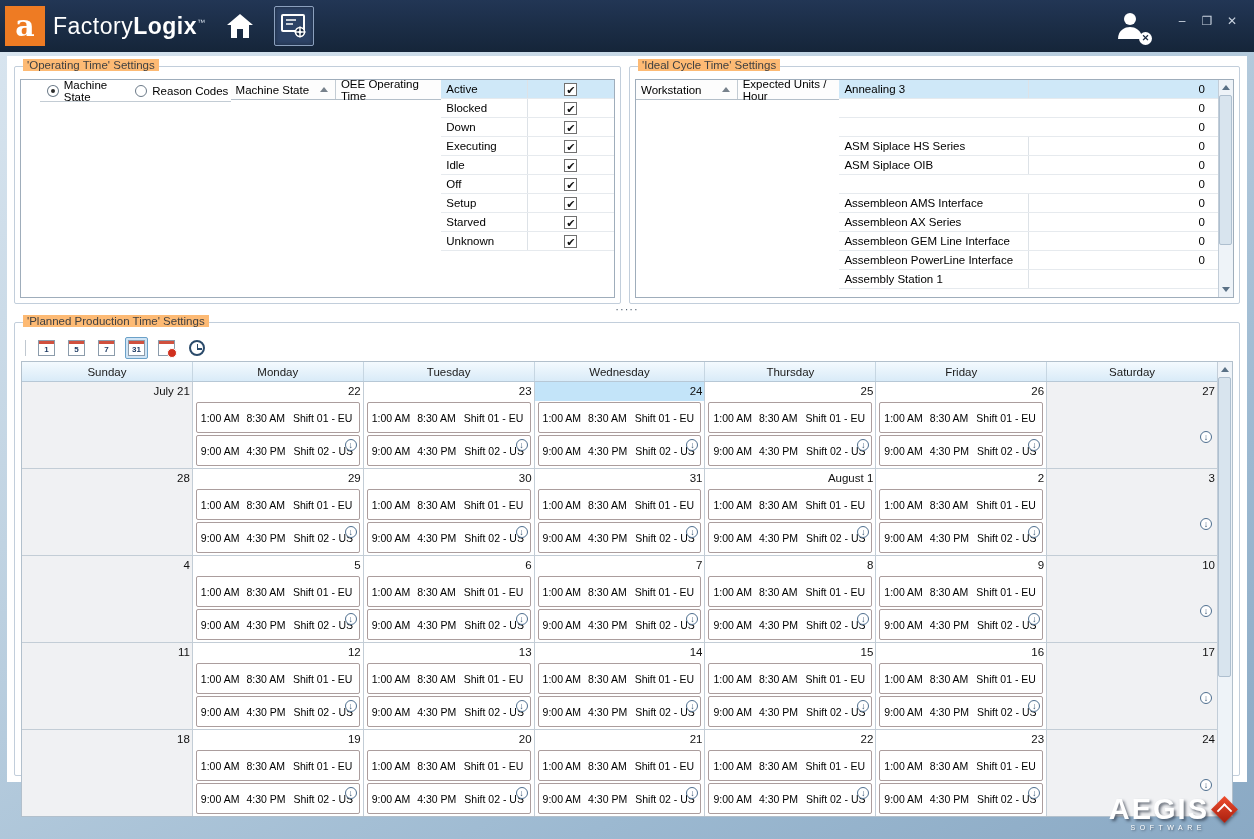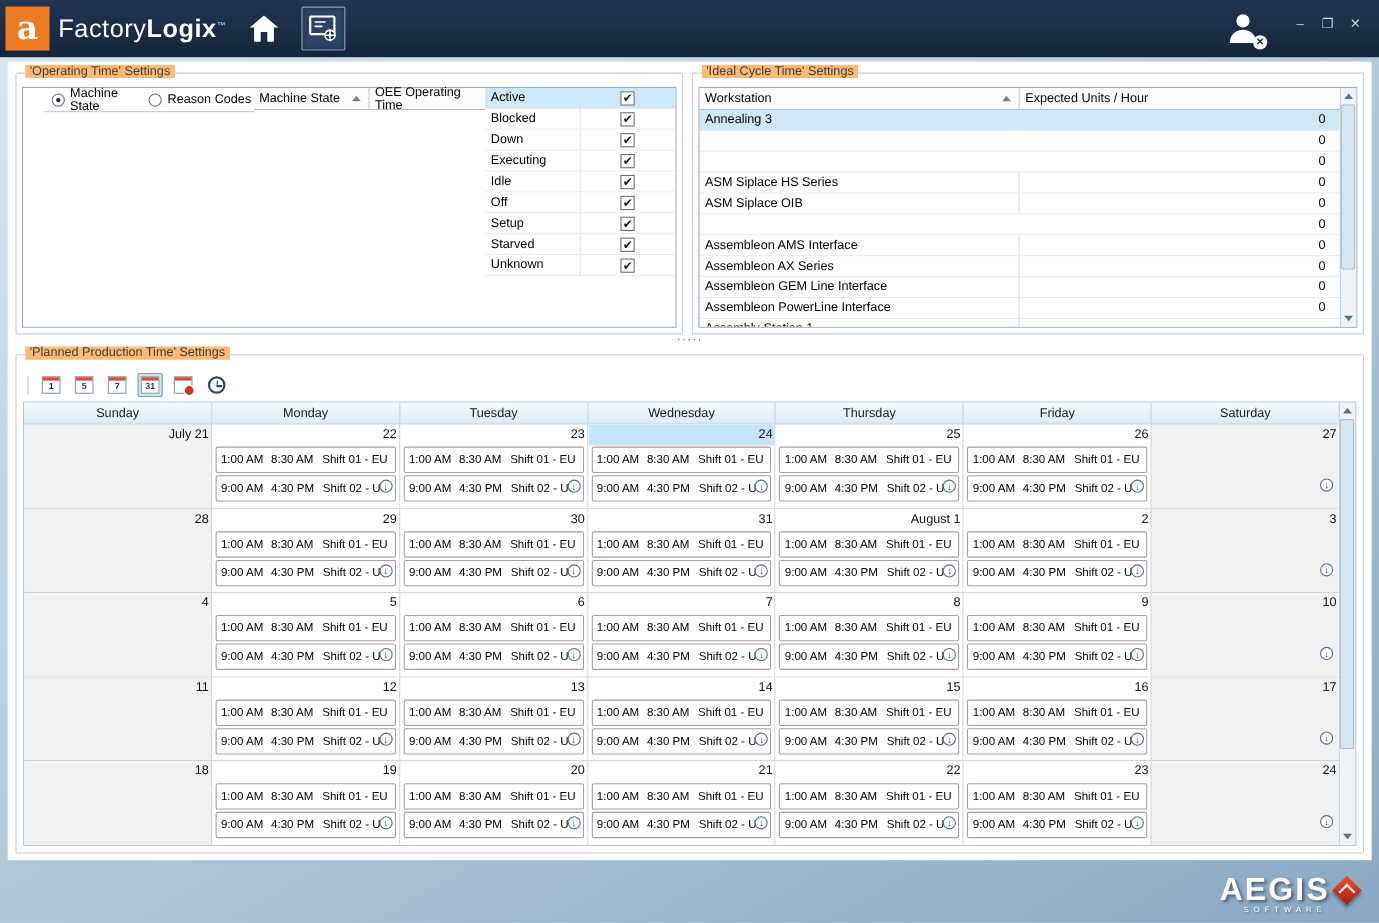--- a/index.html
+++ b/index.html
@@ -55,21 +55,21 @@
   .trow { display:flex; height:19px; border-bottom:1px solid #e6eaee; background:#fff; }
   .trow.sel { background:#cfe8f8; }
   .tcell { display:flex; align-items:center; padding:0 5px; }
   .tcell.c1 { width:50%; border-right:1px solid #dde2e7; }
   .tcell.c2 { flex:1; justify-content:center; }
   .cbx { width:13px; height:13px; border:1px solid #707070; background:#fff; font-size:11px; line-height:12px; text-align:center; color:#111; }
   .val { flex:1; text-align:right; padding-right:8px; }
 
   
   .wtable { border:1px solid #9fadbb; height:100%; display:flex; font-size:11.5px; }
-  .wmain { flex:1; display:flex; flex-direction:column; overflow:hidden; }
+  .wmain { flex:1; display:flex; flex-direction:row; overflow:hidden; }
   .wrow { display:flex; height:19px; border-bottom:1px solid #e6eaee; background:#fff; }
   .wrow.sel { background:#cfe8f8; }
 
   
   .sbar { width:15px; background:#eef3f8; border-left:1px solid #c2cdd8; display:flex; flex-direction:column; align-items:center; }
   .sbtn { width:15px; height:15px; display:flex; align-items:center; justify-content:center; }
   .arr-up { width:0; height:0; border-left:4px solid transparent; border-right:4px solid transparent; border-bottom:5px solid #5a7186; }
   .arr-dn { width:0; height:0; border-left:4px solid transparent; border-right:4px solid transparent; border-top:5px solid #5a7186; }
   .sthumb { width:13px; background:#d8e4ee; border:1px solid #aebfcf; border-radius:2px; }
   .strack { flex:1; width:15px; position:relative; }
@@ -97,21 +97,21 @@
   .chcell { flex:1; display:flex; align-items:center; justify-content:center; font-size:11.5px; color:#1a1a1a; border-right:1px solid #c6d6e2; }
   .chcell:last-child { border-right:none; }
   .cal-weeks { flex:1; display:flex; flex-direction:column; }
   .cweek { flex:1; display:flex; border-bottom:1px solid #c3cdd6; }
   .cweek:last-child { border-bottom:none; }
   .cday { flex:1; position:relative; border-right:1px solid #c3cdd6; background:#fff; overflow:hidden; }
   .cday:last-child { border-right:none; }
   .cday.weekend { background:#f0f1f3; }
   .dband { height:19px; display:flex; align-items:flex-start; justify-content:flex-end; padding:3px 2px 0 0; font-size:11.5px; color:#111; }
   .dband.todayband { background:#c3e4f9; }
-  .shift { position:relative; margin:1px 3px 2px; height:24px; border:1px solid #ab9d9d; border-radius:2px; background:#fff;
+  .shift { position:relative; margin:1px 3px 2px; height:31px; border:1px solid #ab9d9d; border-radius:2px; background:#fff;
     display:flex; align-items:center; padding:0 14px 0 4px; font-size:10.5px; white-space:nowrap; overflow:hidden; }
   .shift .st { margin-right:7px; }
   .shift .sl { margin-left:1px; }
   .morearrow { width:12px; height:12px; border:1px solid #4f6f8f; border-radius:50%; background:#fff;
     font-size:9px; line-height:11px; text-align:center; color:#2f4f6f; display:inline-block; }
   .morearrow.inbox { position:absolute; right:2px; top:3px; }
   .morearrow.incell { position:absolute; right:5px; top:49px; }
 
   
   .aegis { position:absolute; right:20px; bottom:8px; text-align:right; }

